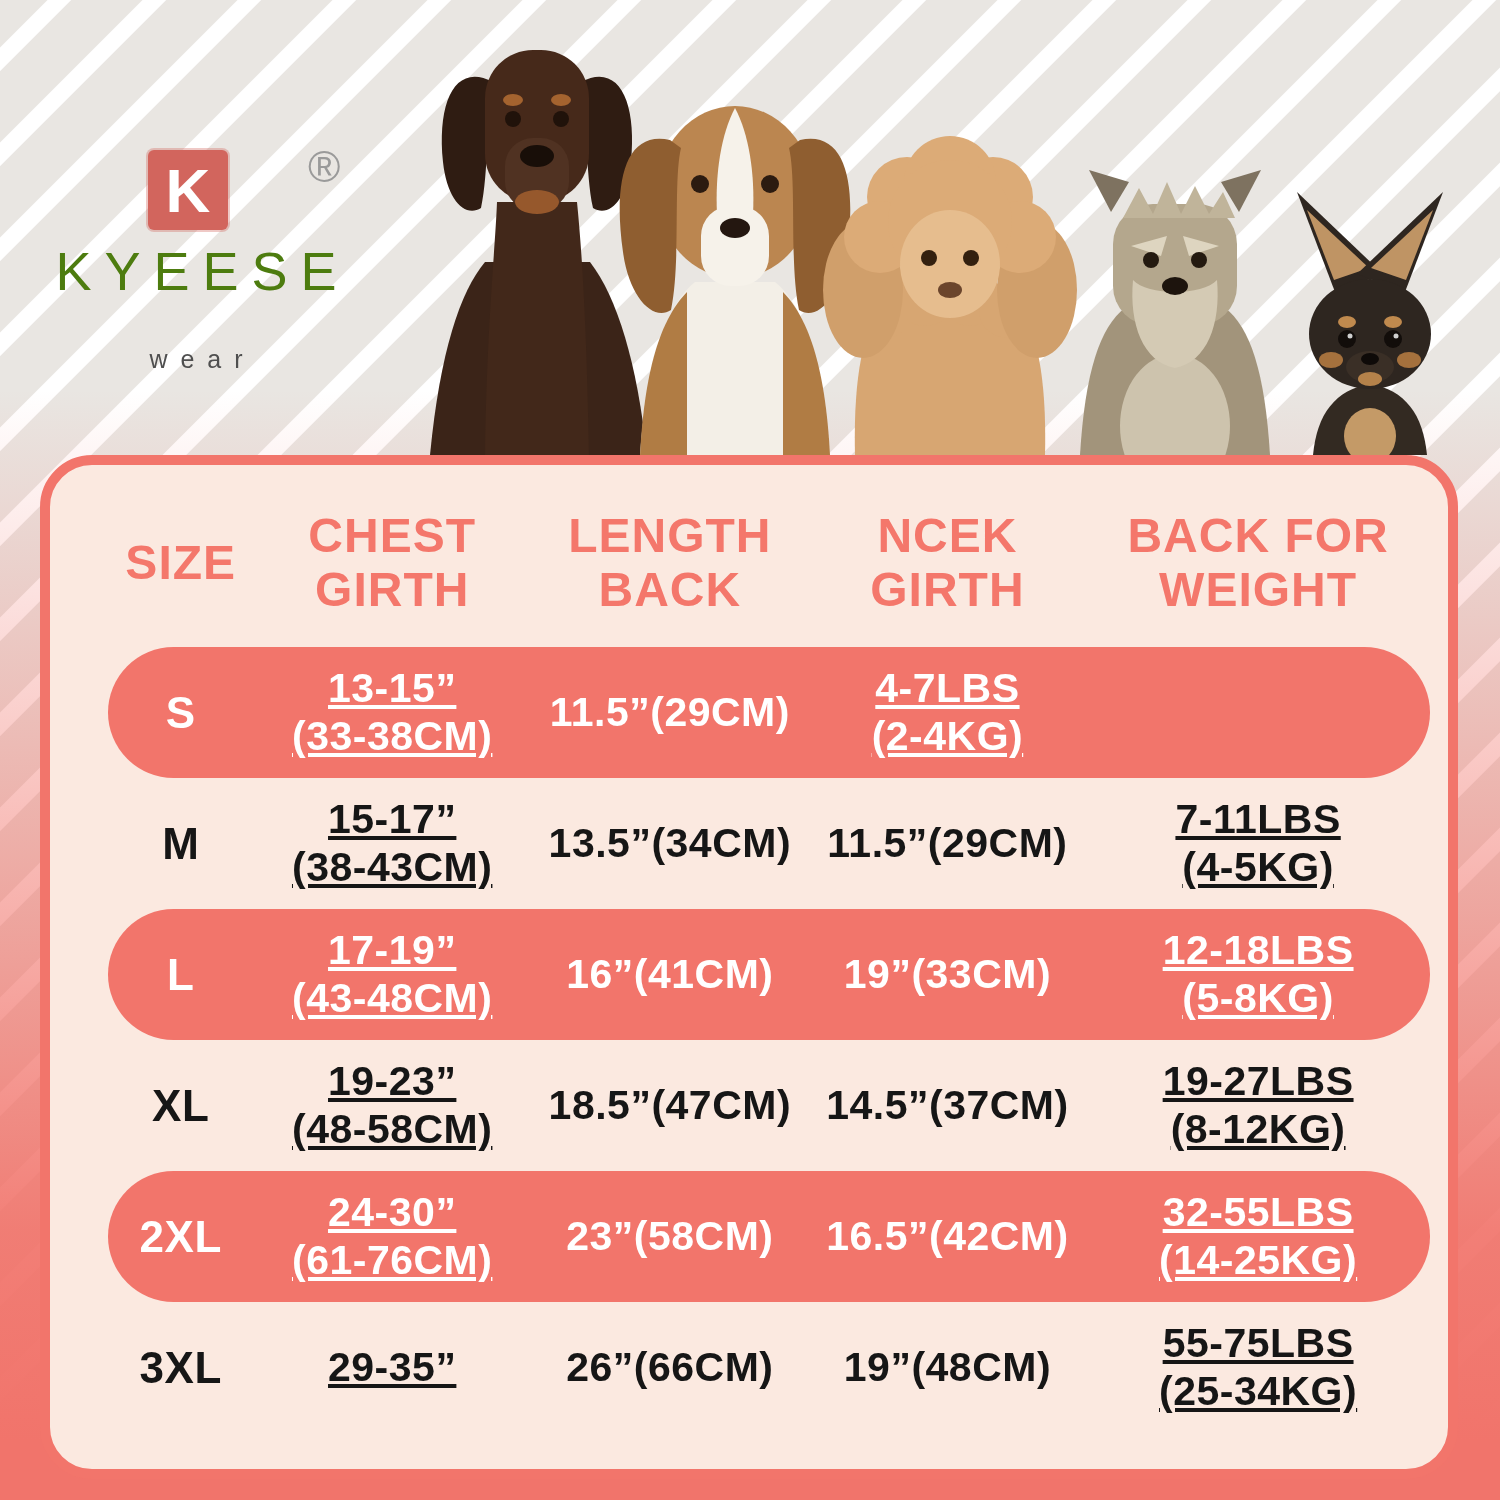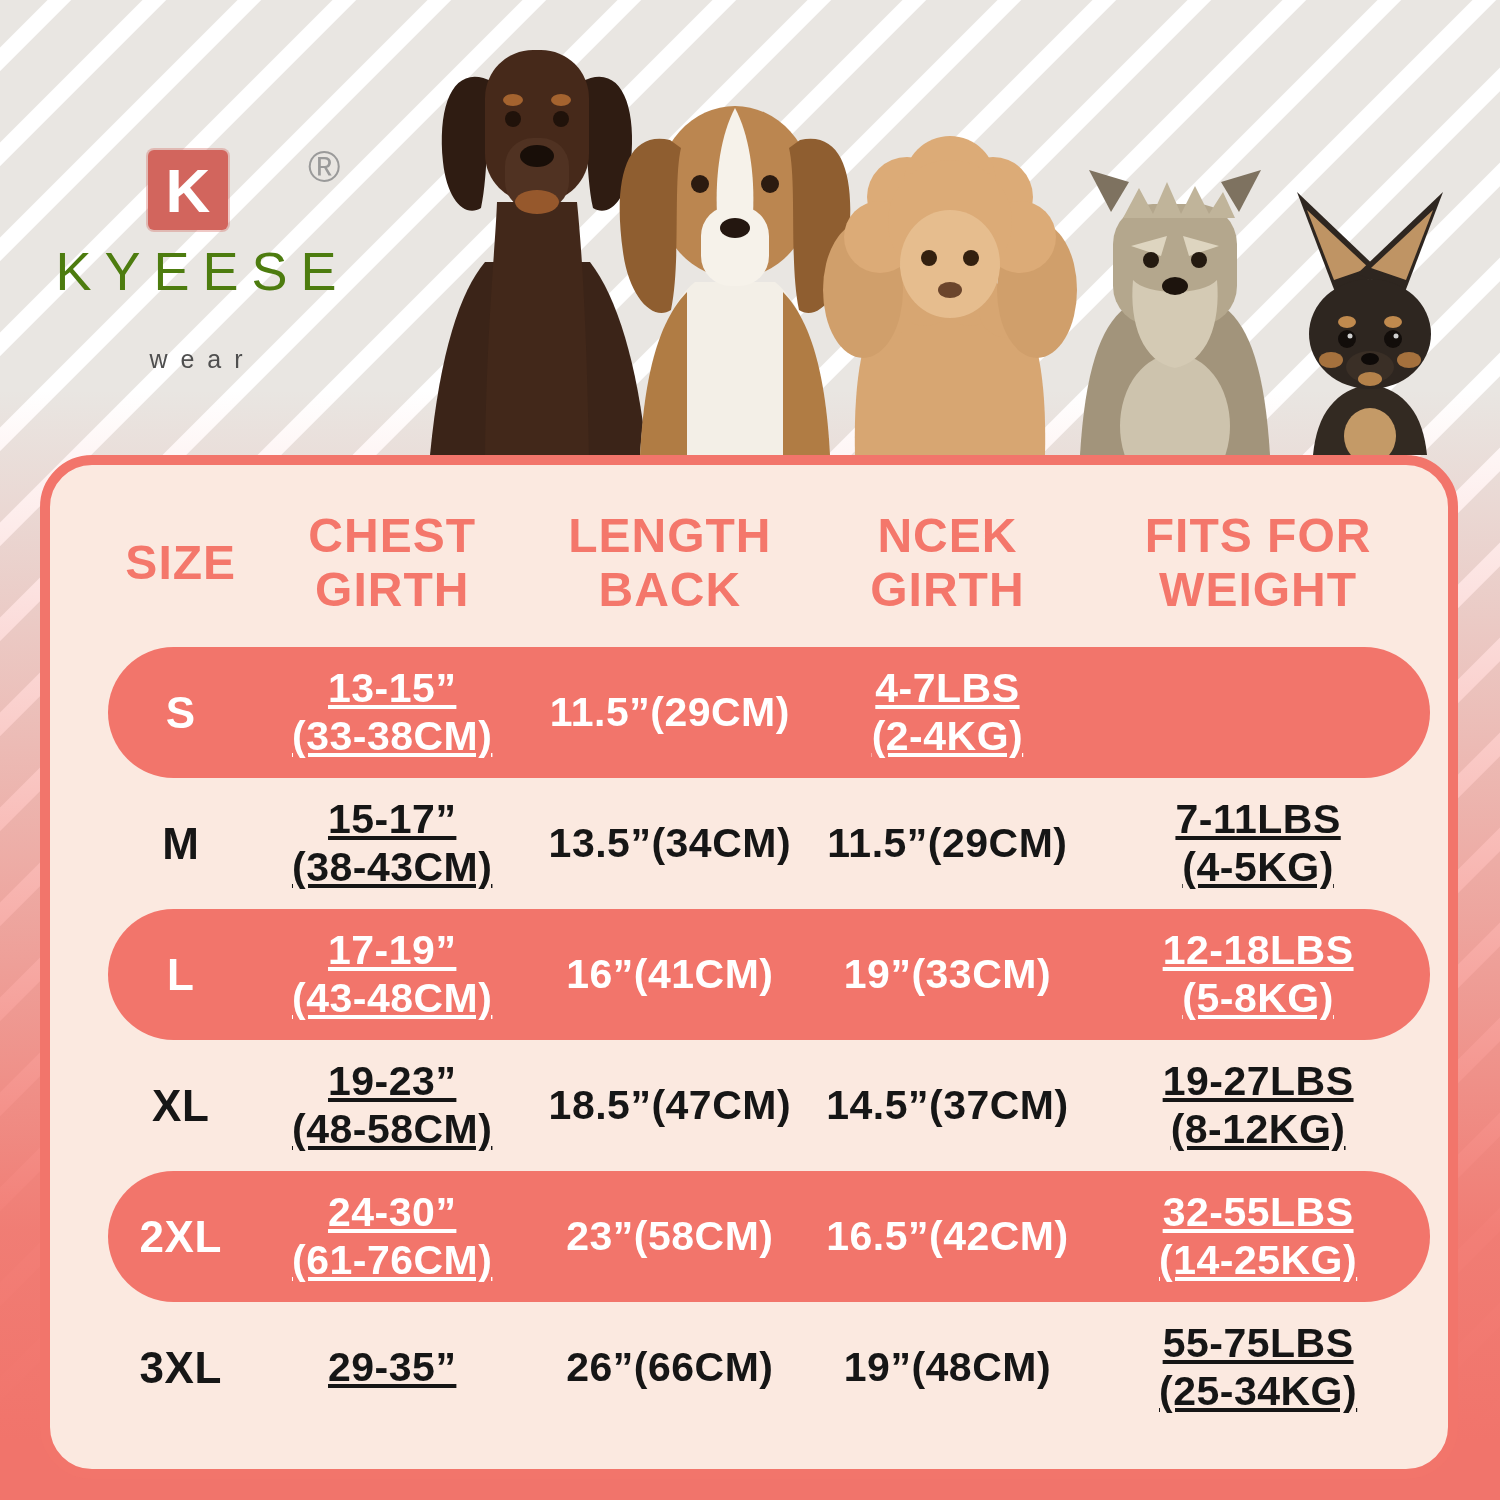--- a/index.html
+++ b/index.html
@@ -176,21 +176,21 @@
         </div>
         <div class="hcell">
           <span>LENGTH</span>
           <span>BACK</span>
         </div>
         <div class="hcell">
           <span>NCEK</span>
           <span>GIRTH</span>
         </div>
         <div class="hcell">
-          <span>FITS FOR</span>
+          <span>BACK FOR</span>
           <span>WEIGHT</span>
         </div>
       </div>
 
       <div class="trow pill">
         <div class="cell size">S</div>
         <div class="cell">
           <span>13-15”</span>
           <span>(33-38CM)</span>
         </div>

